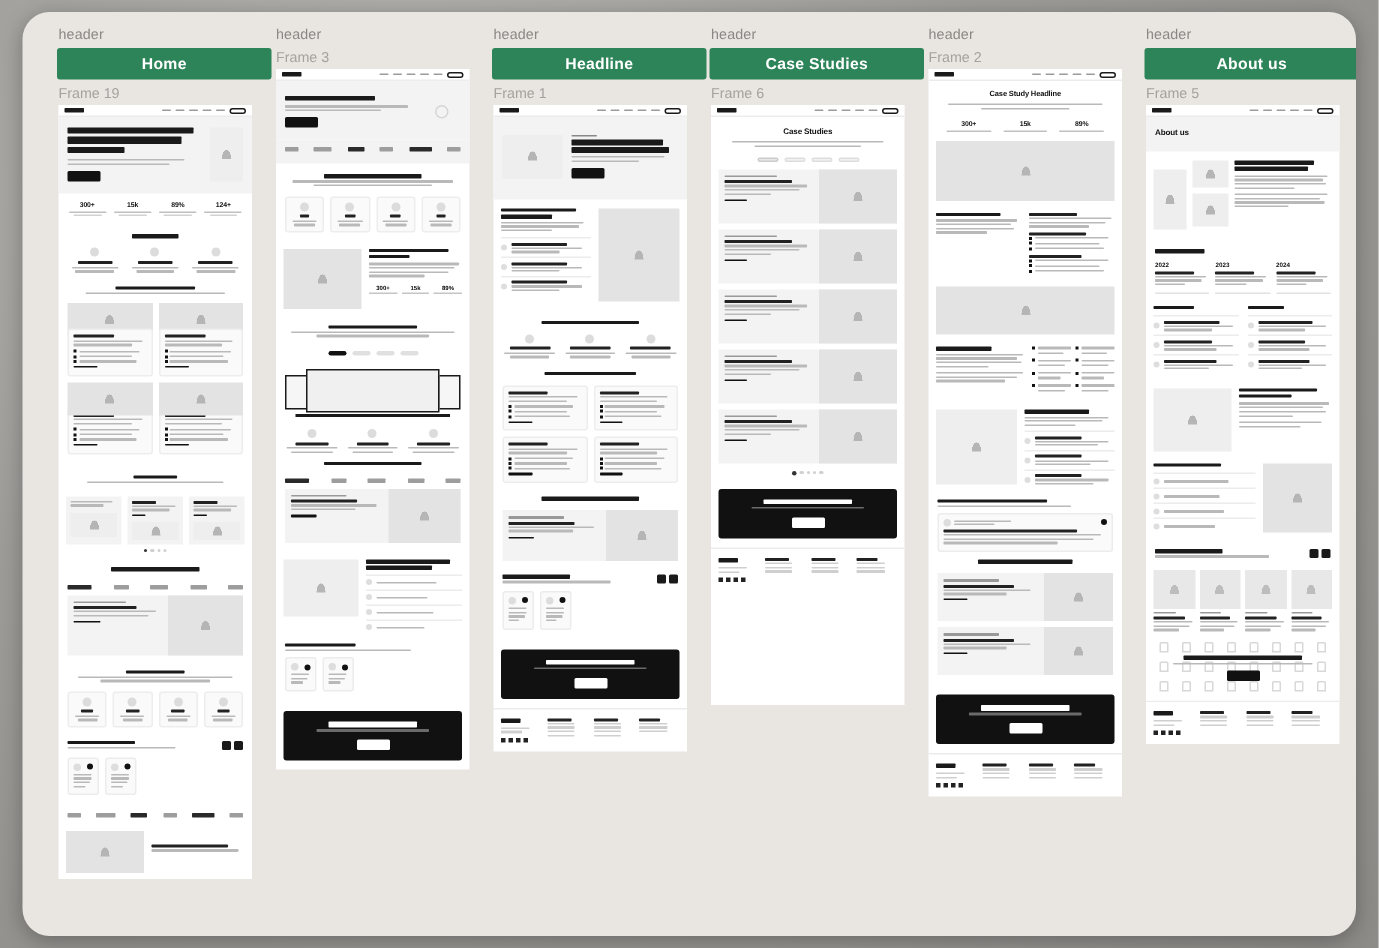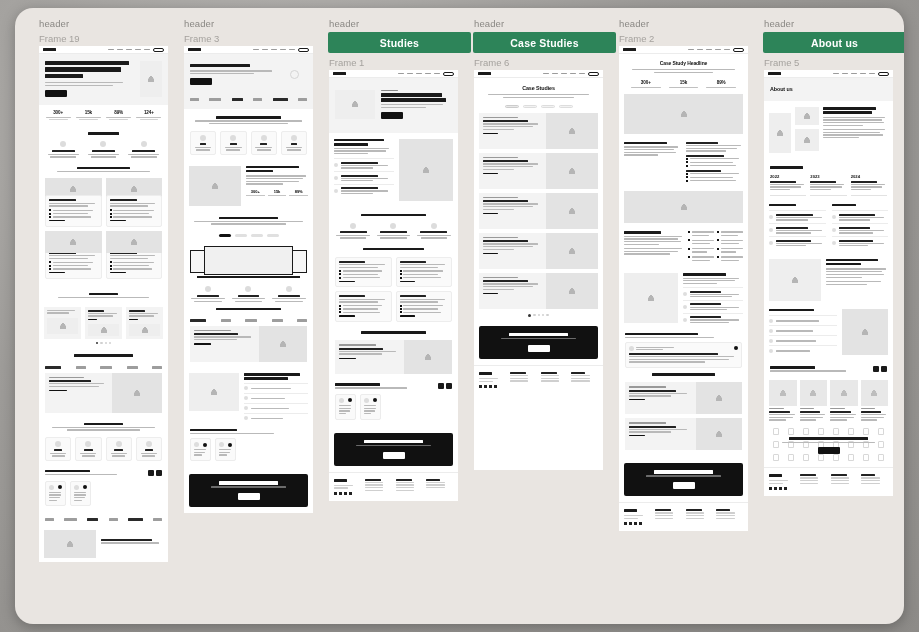--- a/index.html
+++ b/index.html
@@ -143,20 +143,23 @@
   .mark { width: 4px; height: 4px; background: #111; border-radius: 50%; margin-left: auto; }
 </style>
 </head>
 <body>
 
 <div id="canvas">
   <div id="board">
 
     <div class="column">
       <div class="col-label">header</div>
+      <div class="col-header">
+        <span>Home</span>
+      </div>
       <div class="frame-label">Frame 19</div>
       <div class="page">
         <div class="navbar">
           <div class="logo"></div>
           <div class="navlinks">
             <div class="navlink"></div>
             <div class="navlink"></div>
             <div class="navlink"></div>
             <div class="navlink"></div>
             <div class="navlink"></div>
@@ -691,21 +694,21 @@
           <div class="h-lg"></div>
           <div class="t-line"></div>
           <div class="btn-dark"></div>
         </div>
       </div>
     </div>
 
     <div class="column">
       <div class="col-label">header</div>
       <div class="col-header">
-        <span>Studies</span>
+        <span>Headline</span>
       </div>
       <div class="frame-label">Frame 1</div>
       <div class="page">
         <div class="navbar">
           <div class="logo"></div>
           <div class="navlinks">
             <div class="navlink"></div>
               <div class="navlink"></div>
               <div class="navlink"></div>
             <div class="navlink"></div>

